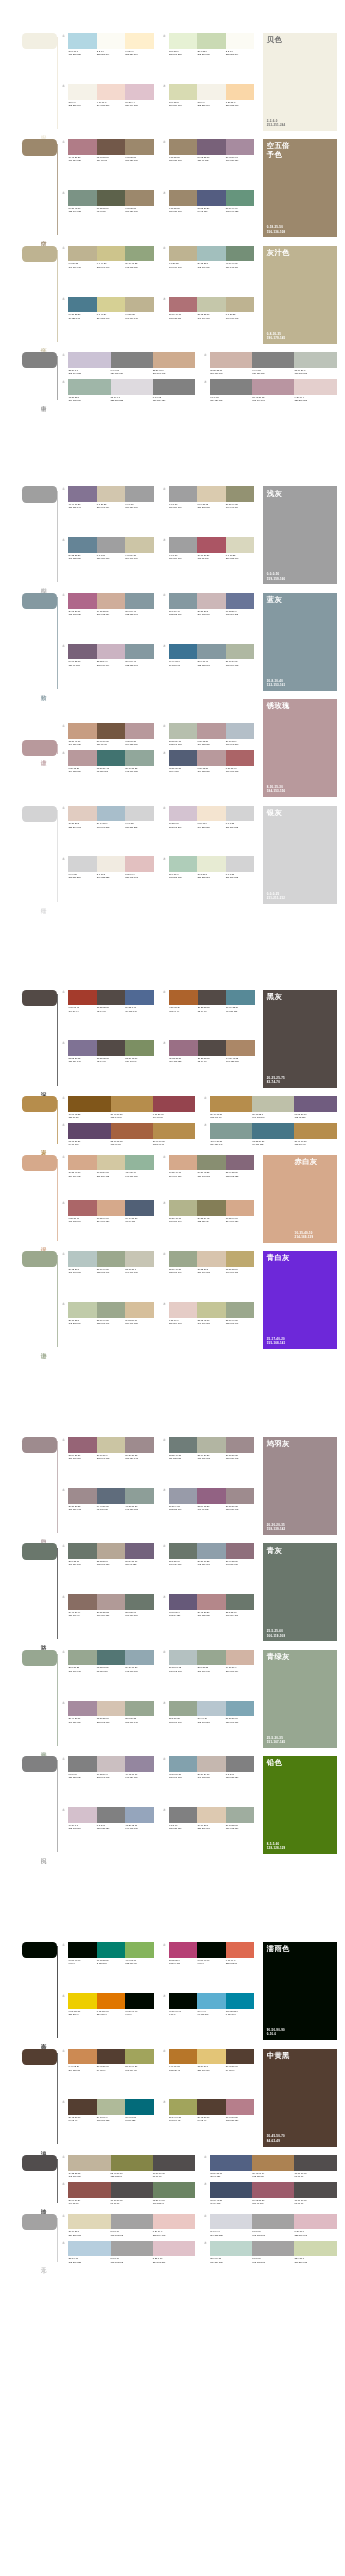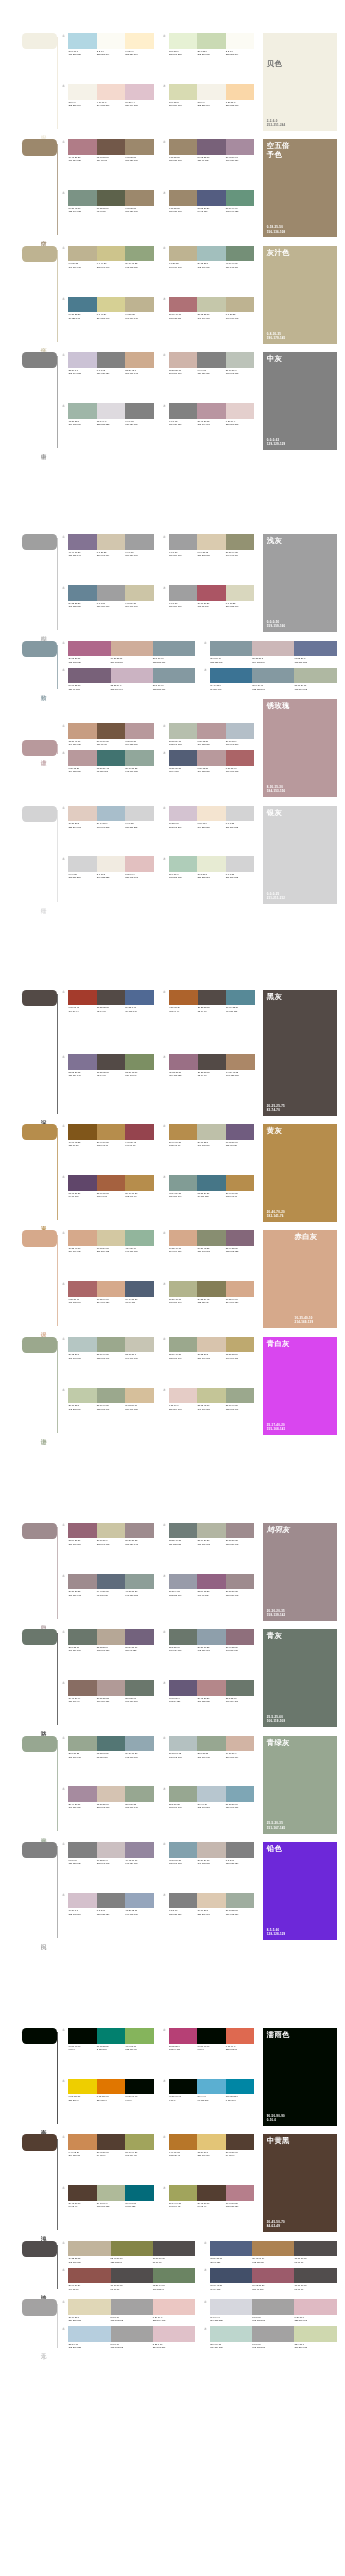--- a/index.html
+++ b/index.html
@@ -188,21 +188,21 @@
               </div>
               <div class="code-row">
                 <div class="code-cell"><span class="c1">18-9-35-2</span><span class="c2">216-219-178</span></div>
                 <div class="code-cell"><span class="c1">2-2-6-0</span><span class="c2">252-251-244</span></div>
                 <div class="code-cell"><span class="c1">1-20-37-0</span><span class="c2">250-215-168</span></div>
               </div>
             </div>
           </div>
         </div>
         <div class="panel" style="background: rgb(242, 239, 226); height: 98px;">
-          <div class="panel-name" style="color: rgb(111, 111, 111); margin-top: 24px;">贝色</div>
+          <div class="panel-name" style="color: rgb(111, 111, 111);">贝色</div>
           <div class="panel-codes" style="color: rgb(111, 111, 111);">
             <span>2-2-6-0</span>
             <span>252-251-244</span>
           </div>
         </div>
       </div>
       <div class="family" style="margin-bottom: 8.4px;">
         <div class="rail">
           <div class="rail-chip" style="background: rgb(156, 136, 108);"></div>
           <div class="rail-line" style="background: rgb(156, 136, 108); opacity: 0.75;"></div>
@@ -418,27 +418,20 @@
                 <div class="swatch" title="9-20-14-4 / 228-207-205" style="background: rgb(228, 207, 205);"></div>
               </div>
               <div class="code-row">
                 <div class="code-cell"><span class="c1">0-0-0-63</span><span class="c2">129-129-129</span></div>
                 <div class="code-cell"><span class="c1">27-41-20-13</span><span class="c2">185-149-161</span></div>
                 <div class="code-cell"><span class="c1">9-20-14-4</span><span class="c2">228-207-205</span></div>
               </div>
             </div>
           </div>
         </div>
-        <div class="panel" style="background: rgb(129, 129, 129); height: 98px;">
-          <div class="panel-name" style="color: rgb(255, 255, 255);">中灰</div>
-          <div class="panel-codes" style="color: rgb(255, 255, 255);">
-            <span>0-0-0-63</span>
-            <span>129-129-129</span>
-          </div>
-        </div>
       </div>
       <div style="height: 55px;"></div>
     </div>
     <div class="page">
       <div style="height: 29px;"></div>
       <div class="family" style="margin-bottom: 8.4px;">
         <div class="rail">
           <div class="rail-chip" style="background: rgb(159, 159, 159);"></div>
           <div class="rail-line" style="background: rgb(181, 181, 181); opacity: 0.75;"></div>
           <div class="rail-word" style="color: rgb(181, 181, 181);">模糊</div>
@@ -574,20 +567,27 @@
                 <div class="swatch" title="31-17-34-11 / 175-184-162" style="background: rgb(175, 184, 162);"></div>
               </div>
               <div class="code-row">
                 <div class="code-cell"><span class="c1">79-49-31-0</span><span class="c2">59-115-148</span></div>
                 <div class="code-cell"><span class="c1">30-8-10-40</span><span class="c2">132-153-161</span></div>
                 <div class="code-cell"><span class="c1">31-17-34-11</span><span class="c2">175-184-162</span></div>
               </div>
             </div>
           </div>
         </div>
+        <div class="panel" style="background: rgb(132, 153, 161); height: 98px;">
+          <div class="panel-name" style="color: rgb(255, 255, 255);">蓝灰</div>
+          <div class="panel-codes" style="color: rgb(255, 255, 255);">
+            <span>30-8-10-40</span>
+            <span>132-153-161</span>
+          </div>
+        </div>
       </div>
       <div class="family" style="margin-bottom: 8.4px; align-items: center;">
         <div class="rail">
           <div class="rail-chip" style="background: rgb(184, 153, 156);"></div>
           <div class="rail-line" style="background: rgb(195, 166, 169); opacity: 0.75;"></div>
           <div class="rail-word" style="color: rgb(195, 166, 169);">谦虚</div>
         </div>
         <div class="combos">
           <div class="combo">
             <div class="combo-num">①</div>
@@ -799,21 +799,21 @@
                 <div class="swatch" title="14-36-48-32 / 171-135-103" style="background: rgb(171, 135, 103);"></div>
               </div>
               <div class="code-row">
                 <div class="code-cell"><span class="c1">30-53-20-26</span><span class="c2">154-111-133</span></div>
                 <div class="code-cell"><span class="c1">20-25-25-75</span><span class="c2">83-74-70</span></div>
                 <div class="code-cell"><span class="c1">14-36-48-32</span><span class="c2">171-135-103</span></div>
               </div>
             </div>
           </div>
         </div>
-        <div class="panel" style="background: rgb(83, 74, 70); height: 126px; margin-left: 8px;">
+        <div class="panel" style="background: rgb(83, 74, 70); height: 98px; margin-left: 8px;">
           <div class="panel-name" style="color: rgb(255, 255, 255);">黑灰</div>
           <div class="panel-codes" style="color: rgb(255, 255, 255);">
             <span>20-25-25-75</span>
             <span>83-74-70</span>
           </div>
         </div>
       </div>
       <div class="family" style="margin-bottom: 8.4px;">
         <div class="rail">
           <div class="rail-chip" style="background: rgb(182, 141, 76);"></div>
@@ -875,27 +875,20 @@
                 <div class="swatch" title="20-40-70-20 / 182-141-76" style="background: rgb(182, 141, 76);"></div>
               </div>
               <div class="code-row">
                 <div class="code-cell"><span class="c1">42-14-29-28</span><span class="c2">129-156-149</span></div>
                 <div class="code-cell"><span class="c1">63-25-24-37</span><span class="c2">70-118-135</span></div>
                 <div class="code-cell"><span class="c1">20-40-70-20</span><span class="c2">182-141-76</span></div>
               </div>
             </div>
           </div>
         </div>
-        <div class="panel" style="background: rgb(182, 141, 76); height: 98px;">
-          <div class="panel-name" style="color: rgb(255, 255, 255);">黄灰</div>
-          <div class="panel-codes" style="color: rgb(255, 255, 255);">
-            <span>20-40-70-20</span>
-            <span>182-141-76</span>
-          </div>
-        </div>
       </div>
       <div class="family" style="margin-bottom: 8.4px;">
         <div class="rail">
           <div class="rail-chip" style="background: rgb(214, 169, 139);"></div>
           <div class="rail-line" style="background: rgb(214, 169, 139); opacity: 0.75;"></div>
           <div class="rail-word" style="color: rgb(214, 169, 139);">迟缓</div>
         </div>
         <div class="combos">
           <div class="combo">
             <div class="combo-num">①</div>
@@ -951,21 +944,21 @@
                 <div class="swatch" title="10-35-40-10 / 214-169-139" style="background: rgb(214, 169, 139);"></div>
               </div>
               <div class="code-row">
                 <div class="code-cell"><span class="c1">30-20-45-10</span><span class="c2">178-180-140</span></div>
                 <div class="code-cell"><span class="c1">29-25-54-43</span><span class="c2">132-126-87</span></div>
                 <div class="code-cell"><span class="c1">10-35-40-10</span><span class="c2">214-169-139</span></div>
               </div>
             </div>
           </div>
         </div>
-        <div class="panel" style="background: rgb(214, 169, 139); height: 98px; padding-left: 32px;">
+        <div class="panel" style="background: rgb(214, 169, 139); height: 88px; padding-left: 32px;">
           <div class="panel-name" style="color: rgb(255, 255, 255);">赤白灰</div>
           <div class="panel-codes" style="color: rgb(255, 255, 255);">
             <span>10-35-40-10</span>
             <span>214-169-139</span>
           </div>
         </div>
       </div>
       <div class="family" style="margin-bottom: 0px;">
         <div class="rail">
           <div class="rail-chip" style="background: rgb(155, 168, 141);"></div>
@@ -1027,21 +1020,21 @@
                 <div class="swatch" title="35-17-40-20 / 155-168-141" style="background: rgb(155, 168, 141);"></div>
               </div>
               <div class="code-row">
                 <div class="code-cell"><span class="c1">7-21-16-6</span><span class="c2">229-204-198</span></div>
                 <div class="code-cell"><span class="c1">22-13-42-10</span><span class="c2">196-197-151</span></div>
                 <div class="code-cell"><span class="c1">35-17-40-20</span><span class="c2">155-168-141</span></div>
               </div>
             </div>
           </div>
         </div>
-        <div class="panel" style="background: #d946ef; height: 98px;">
+        <div class="panel" style="background: #6d28d9; height: 98px;">
           <div class="panel-name" style="color: rgb(255, 255, 255);">青白灰</div>
           <div class="panel-codes" style="color: rgb(255, 255, 255);">
             <span>35-17-40-20</span>
             <span>155-168-141</span>
           </div>
         </div>
       </div>
       <div style="height: 52px;"></div>
     </div>
     <div class="page">
@@ -1108,21 +1101,21 @@
               </div>
               <div class="code-row">
                 <div class="code-cell"><span class="c1">27-20-9-31</span><span class="c2">152-155-169</span></div>
                 <div class="code-cell"><span class="c1">33-59-15-28</span><span class="c2">146-98-131</span></div>
                 <div class="code-cell"><span class="c1">20-30-20-35</span><span class="c2">158-139-142</span></div>
               </div>
             </div>
           </div>
         </div>
         <div class="panel" style="background: rgb(158, 139, 142); height: 98px;">
-          <div class="panel-name" style="color: rgb(255, 255, 255); font-style: italic;">鸠羽灰</div>
+          <div class="panel-name" style="color: rgb(255, 255, 255);">鸠羽灰</div>
           <div class="panel-codes" style="color: rgb(255, 255, 255);">
             <span>20-30-20-35</span>
             <span>158-139-142</span>
           </div>
         </div>
       </div>
       <div class="family" style="margin-bottom: 8.4px;">
         <div class="rail">
           <div class="rail-chip" style="background: rgb(106, 119, 108);"></div>
           <div class="rail-line" style="background: rgb(59, 59, 59); opacity: 0.75;"></div>
@@ -1335,21 +1328,21 @@
                 <div class="swatch" title="36-18-32-15 / 159-173-159" style="background: rgb(159, 173, 159);"></div>
               </div>
               <div class="code-row">
                 <div class="code-cell"><span class="c1">8-5-5-60</span><span class="c2">128-128-129</span></div>
                 <div class="code-cell"><span class="c1">10-19-28-8</span><span class="c2">221-201-177</span></div>
                 <div class="code-cell"><span class="c1">36-18-32-15</span><span class="c2">159-173-159</span></div>
               </div>
             </div>
           </div>
         </div>
-        <div class="panel" style="background: #6d28d9; height: 98px;">
+        <div class="panel" style="background: #4d7c0f; height: 98px;">
           <div class="panel-name" style="color: rgb(255, 255, 255);">铅色</div>
           <div class="panel-codes" style="color: rgb(255, 255, 255);">
             <span>8-5-5-60</span>
             <span>128-128-129</span>
           </div>
         </div>
       </div>
       <div style="height: 52px;"></div>
     </div>
     <div class="page">

